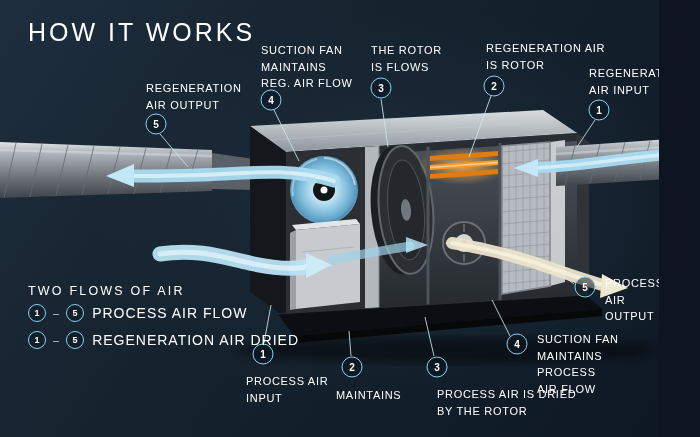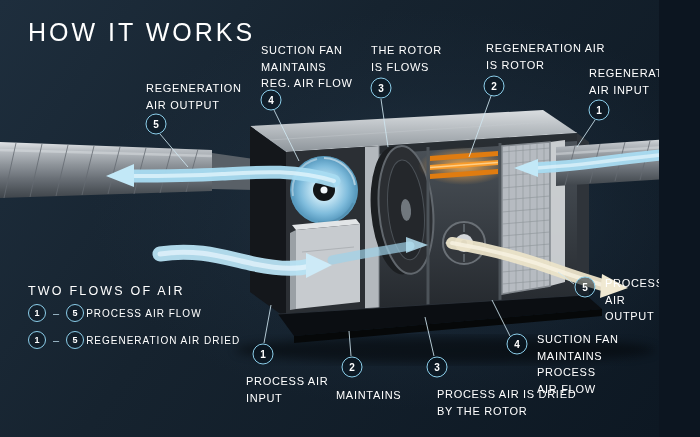--- a/index.html
+++ b/index.html
@@ -27,21 +27,21 @@
   .legend{position:absolute;left:28px;top:284px;}
   .legend-title{font-size:12.5px;letter-spacing:2.2px;margin-bottom:6px;}
   .legend-row{display:flex;align-items:center;margin-bottom:9px;height:18px;}
   .lco{
     display:inline-flex;width:18px;height:18px;border-radius:50%;
     border:1px solid #8ccfeb;background:rgba(10,22,33,.4);
     align-items:center;justify-content:center;font-size:9px;font-weight:600;
     box-sizing:border-box;
   }
   .ldash{color:#b9d9e8;margin:0 7px;font-size:11px;}
-  .llabel{font-size:10px;letter-spacing:1px;margin-left:2px;}
+  .llabel{font-size:14px;letter-spacing:1px;margin-left:8px;}
 </style>
 </head>
 <body>
 
 <div class="stage">
 
   <svg width="700" height="437" viewBox="0 0 700 437">
     <defs>
       <radialGradient id="bgGlow" cx="50%" cy="50%" r="50%">
         <stop offset="0%" stop-color="#31485d" stop-opacity="0.55"></stop>

